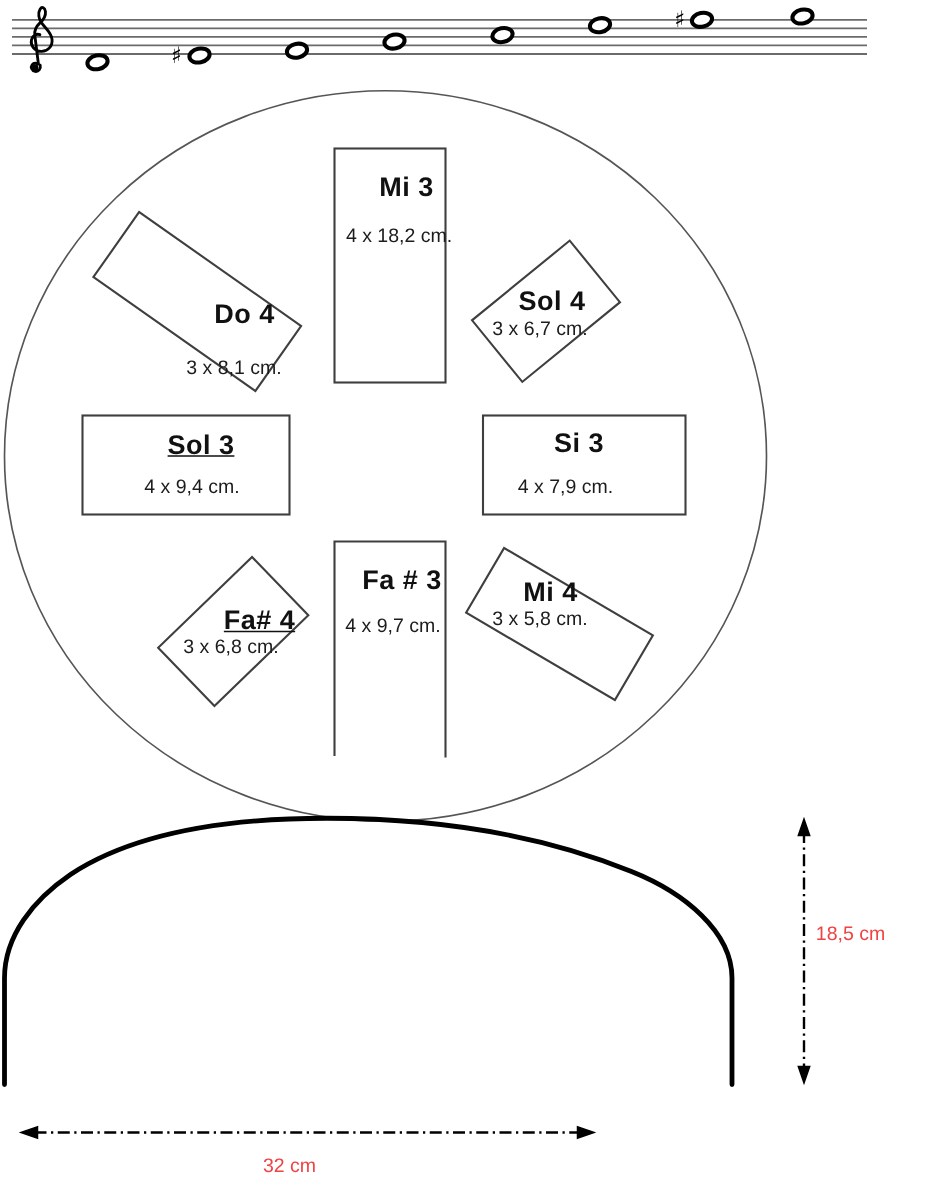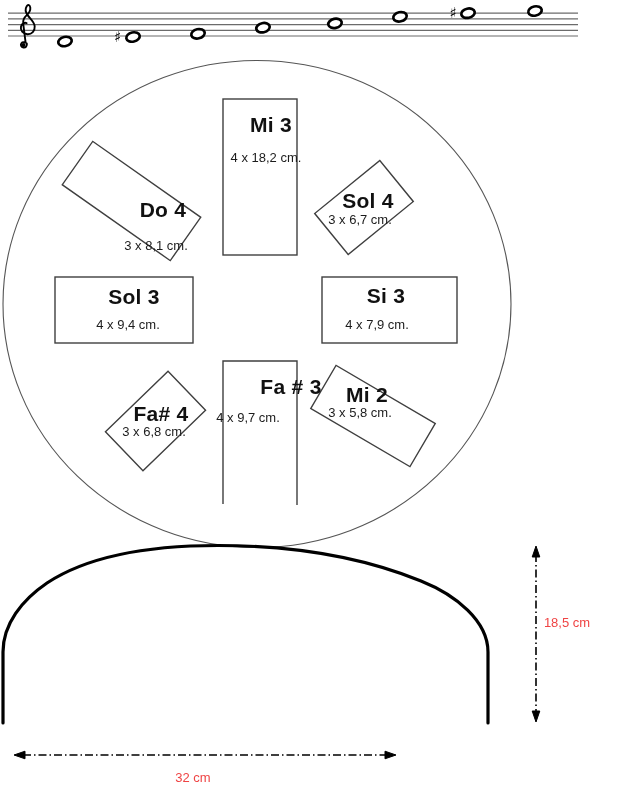--- a/index.html
+++ b/index.html
@@ -2,21 +2,21 @@
 <html><head>
 <meta charset="utf-8">
 <style>
   html,body{margin:0;padding:0;background:#fff;}
   .canvas{
     position:relative;width:623px;height:800px;background:#fff;overflow:hidden;
     font-family:"Liberation Sans",sans-serif;color:#000;
   }
   svg{position:absolute;left:0;top:0;}
   .label{position:absolute;transform:translate(-50%,-50%);white-space:nowrap;text-align:center;}
-  .tongue-name{font-weight:bold;font-size:21px;letter-spacing:.3px;color:#111;}
+  .tongue-name{font-weight:bold;font-size:18px;letter-spacing:.3px;color:#111;}
   .tongue-size{font-size:13px;color:#1c1c1c;}
   .dim-label{font-size:13px;color:#ef4444;}
 </style>
 </head>
 <body>
 
 <div class="canvas">
 
   <svg width="623" height="800" viewBox="0 0 623 800">
 
@@ -101,31 +101,31 @@
 
   <div class="label tongue-name" style="left:271px;top:125px;">Mi 3</div>
   <div class="label tongue-size" style="left:266px;top:157px;">4 x 18,2 cm.</div>
 
   <div class="label tongue-name" style="left:163px;top:210px;">Do 4</div>
   <div class="label tongue-size" style="left:156px;top:245px;">3 x 8,1 cm.</div>
 
   <div class="label tongue-name" style="left:368px;top:201px;">Sol 4</div>
   <div class="label tongue-size" style="left:360px;top:219px;">3 x 6,7 cm.</div>
 
-  <div class="label tongue-name" style="left:134px;top:297px;">Sol 3</div>
+  <div class="label tongue-name" style="left:134px;top:297px;text-decoration:underline;">Sol 3</div>
   <div class="label tongue-size" style="left:128px;top:324px;">4 x 9,4 cm.</div>
 
   <div class="label tongue-name" style="left:386px;top:296px;">Si 3</div>
   <div class="label tongue-size" style="left:377px;top:324px;">4 x 7,9 cm.</div>
 
-  <div class="label tongue-name" style="left:161px;top:414px;">Fa# 4</div>
+  <div class="label tongue-name" style="left:173px;top:414px;text-decoration:underline;">Fa# 4</div>
   <div class="label tongue-size" style="left:154px;top:431px;">3 x 6,8 cm.</div>
 
-  <div class="label tongue-name" style="left:268px;top:387px;margin-left:23px;">Fa # 3</div>
-  <div class="label tongue-size" style="left:248px;top:417px;text-align:center;">4 x 9,7 cm.</div>
+  <div class="label tongue-name" style="left:268px;top:387px;">Fa # 3</div>
+  <div class="label tongue-size" style="left:262px;top:417px;text-align:center;">4 x 9,7 cm.</div>
 
-  <div class="label tongue-name" style="left:367px;top:395px;">Mi 2</div>
+  <div class="label tongue-name" style="left:367px;top:395px;">Mi 4</div>
   <div class="label tongue-size" style="left:360px;top:412px;">3 x 5,8 cm.</div>
 
   <div class="label dim-label" style="left:567px;top:622px;">18,5 cm</div>
   <div class="label dim-label" style="left:193px;top:777px;">32 cm</div>
 
 </div>
 
 </body></html>

